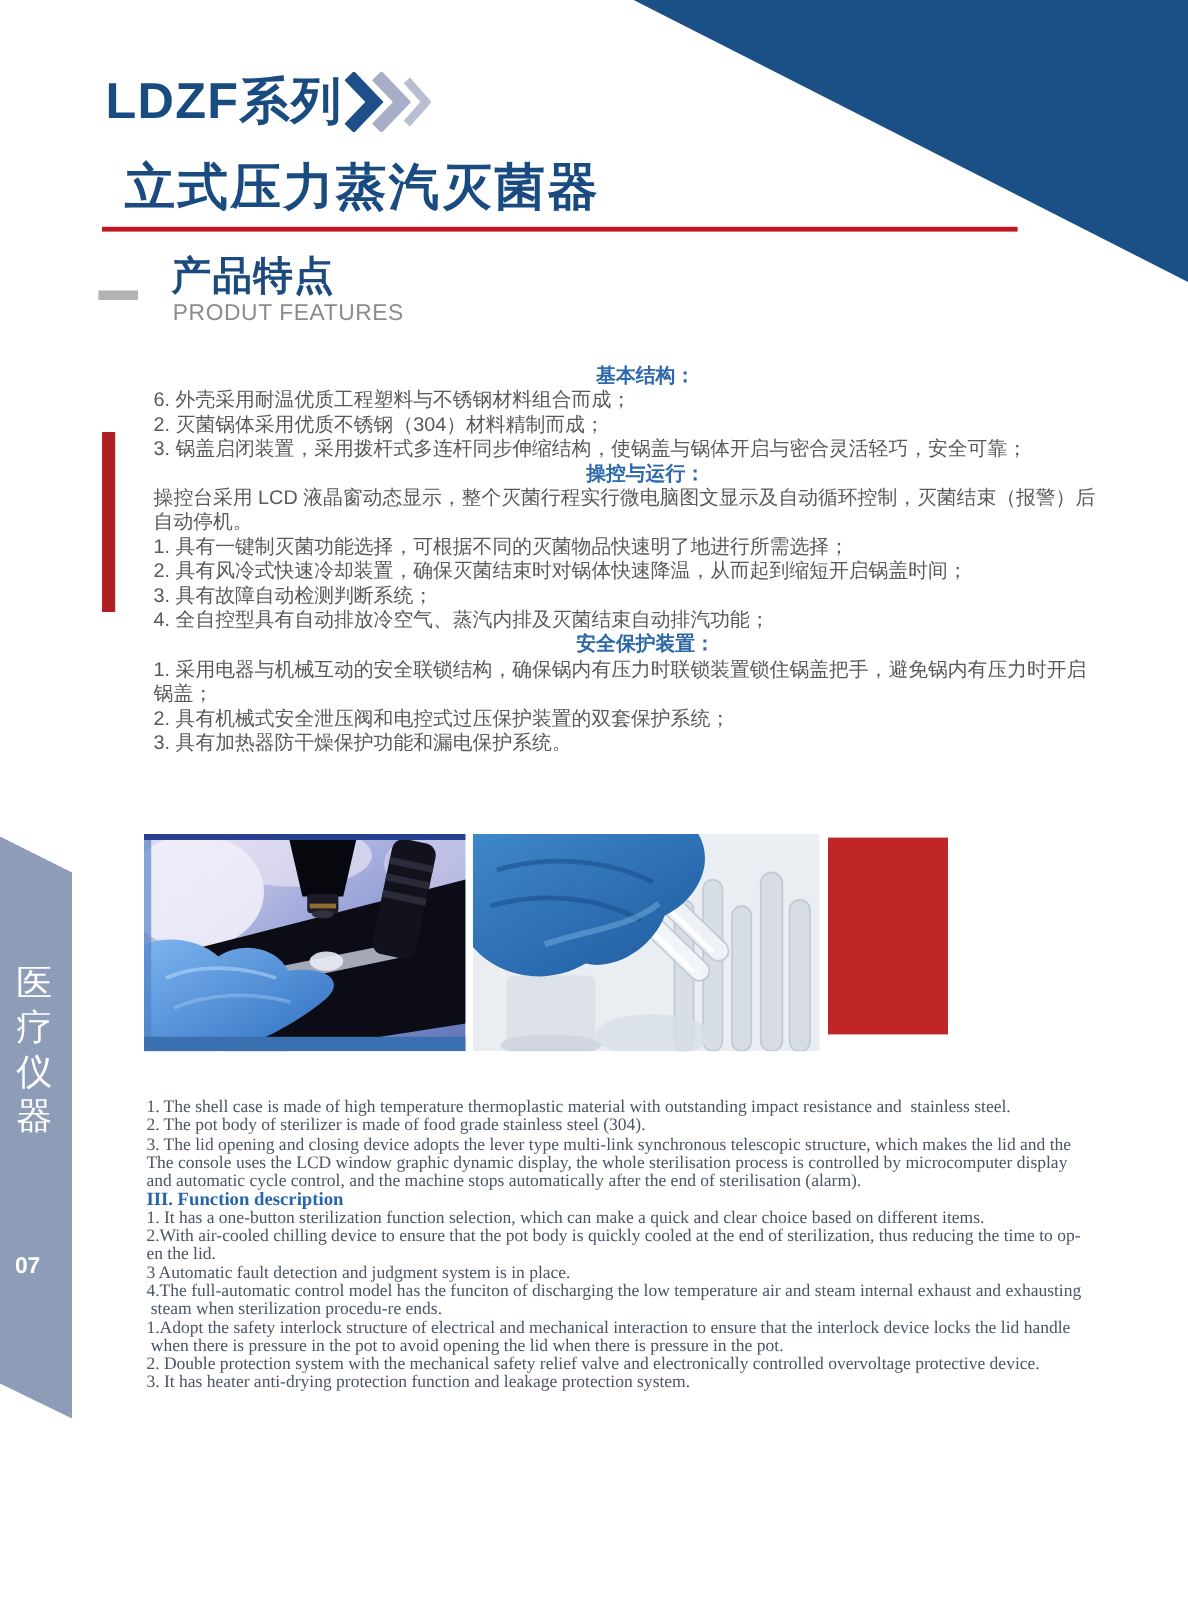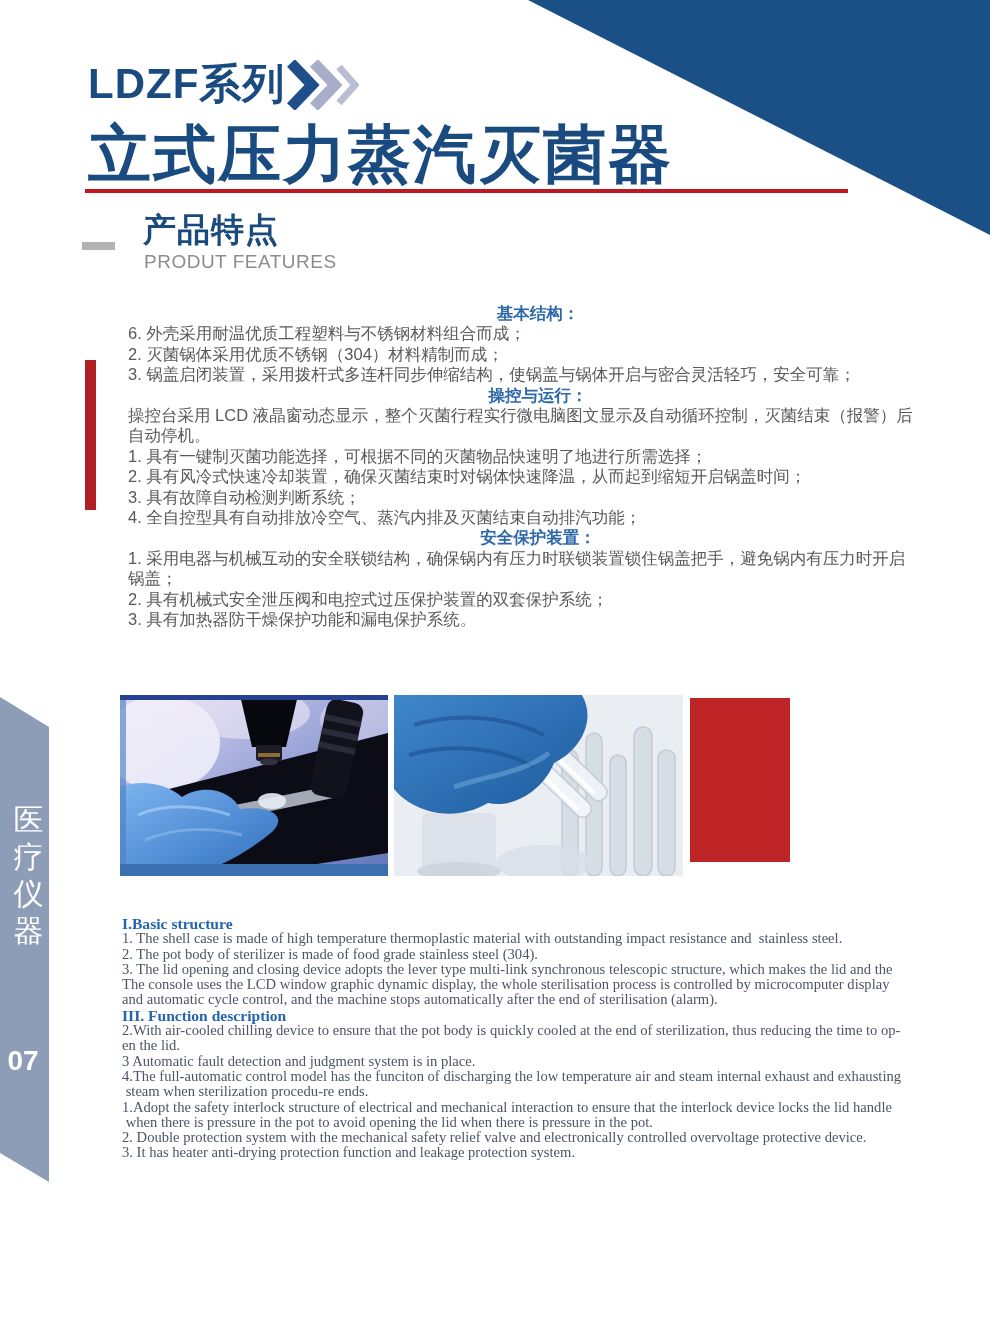--- a/index.html
+++ b/index.html
@@ -21,22 +21,22 @@
 
   
   .series-title {
     left: 88px; top: 56px;
     font-size: 42px; font-weight: bold;
     color: var(--title-blue, #1a4b80);
     letter-spacing: 1px;
   }
   .chevrons { left: 287px; top: 60px; }
   .main-title {
-    left: 88px; top: 112px; margin: 0;
-    font-size: 63px; font-weight: bold;
+    left: 88px; top: 112px; margin: 16px;
+    font-size: 42px; font-weight: bold;
     color: var(--title-blue, #1a4b80);
     letter-spacing: 2px;
   }
   .red-rule {
     left: 85px; top: 189px; width: 763px; height: 4px;
     background: var(--rule-red, #c01820);
   }
 
   
   .heading-dash { left: 82px; top: 242px; width: 33px; height: 8px; background: #b3b3b3; }
@@ -77,32 +77,32 @@
   }
   .en-block .line { white-space: pre; }
   .en-block .header {
     color: var(--en-header-blue, #2565ab);
     font-weight: bold; font-size: 15.6px;
     font-family: "Liberation Serif", serif;
   }
 
   
   .sidebar {
-    left: 0; top: 697px; width: 49px; height: 485px;
+    left: 0; top: 697px; width: 60px; height: 485px;
     background: var(--sidebar-blue-gray, #8e9db7);
     clip-path: polygon(0 0, 100% 30px, 100% 100%, 0 456px);
   }
   .v-label {
     position: absolute; left: 13px; top: 104px; width: 31px;
     font-size: 30px; line-height: 37px;
     color: #ffffff; word-break: break-all; text-align: center;
   }
   .page-num {
     position: absolute; left: 0; top: 348px; width: 46px;
-    font-size: 28px; font-weight: bold; color: #ffffff; text-align: center;
+    font-size: 19px; font-weight: bold; color: #ffffff; text-align: center;
   }
 </style>
 </head>
 <body>
 
 <div class="abs corner-triangle"></div>
 
 <div class="abs series-title">LDZF系列</div>
 
 <svg class="abs chevrons" width="72" height="50" viewBox="0 0 72 50">
@@ -203,27 +203,27 @@
   </g>
   <path d="M0,0 L188,0 C202,24 188,54 160,68 C150,94 120,114 94,108 C60,128 20,118 0,94 Z" fill="url(#glove2)"></path>
   <path d="M20,30 C60,18 110,20 150,40" fill="none" stroke="#1b4f91" stroke-width="4" opacity="0.6"></path>
   <path d="M15,60 C55,48 105,52 140,72" fill="none" stroke="#1b4f91" stroke-width="4" opacity="0.6"></path>
   <path d="M60,92 C95,80 130,78 155,58" fill="none" stroke="#6fa9dd" stroke-width="5" opacity="0.55"></path>
 </svg>
 
 <div class="abs red-block"></div>
 
 <div class="abs en-block">
-    <div class="line header">I.Basic structure</div>
     <div class="line body">1. The shell case is made of high temperature thermoplastic material with outstanding impact resistance and  stainless steel.</div>
     <div class="line body">2. The pot body of sterilizer is made of food grade stainless steel (304).</div>
     <div class="line body">3. The lid opening and closing device adopts the lever type multi-link synchronous telescopic structure, which makes the lid and the</div>
     <div class="line body">The console uses the LCD window graphic dynamic display, the whole sterilisation process is controlled by microcomputer display</div>
     <div class="line body">and automatic cycle control, and the machine stops automatically after the end of sterilisation (alarm).</div>
     <div class="line header">III. Function description</div>
+    <div class="line body">1. It has a one-button sterilization function selection, which can make a quick and clear choice based on different items.</div>
     <div class="line body">2.With air-cooled chilling device to ensure that the pot body is quickly cooled at the end of sterilization, thus reducing the time to op-</div>
     <div class="line body">en the lid.</div>
     <div class="line body">3 Automatic fault detection and judgment system is in place.</div>
     <div class="line body">4.The full-automatic control model has the funciton of discharging the low temperature air and steam internal exhaust and exhausting</div>
     <div class="line body"> steam when sterilization procedu-re ends.</div>
     <div class="line body">1.Adopt the safety interlock structure of electrical and mechanical interaction to ensure that the interlock device locks the lid handle</div>
     <div class="line body"> when there is pressure in the pot to avoid opening the lid when there is pressure in the pot.</div>
     <div class="line body">2. Double protection system with the mechanical safety relief valve and electronically controlled overvoltage protective device.</div>
     <div class="line body">3. It has heater anti-drying protection function and leakage protection system.</div>
   </div>

